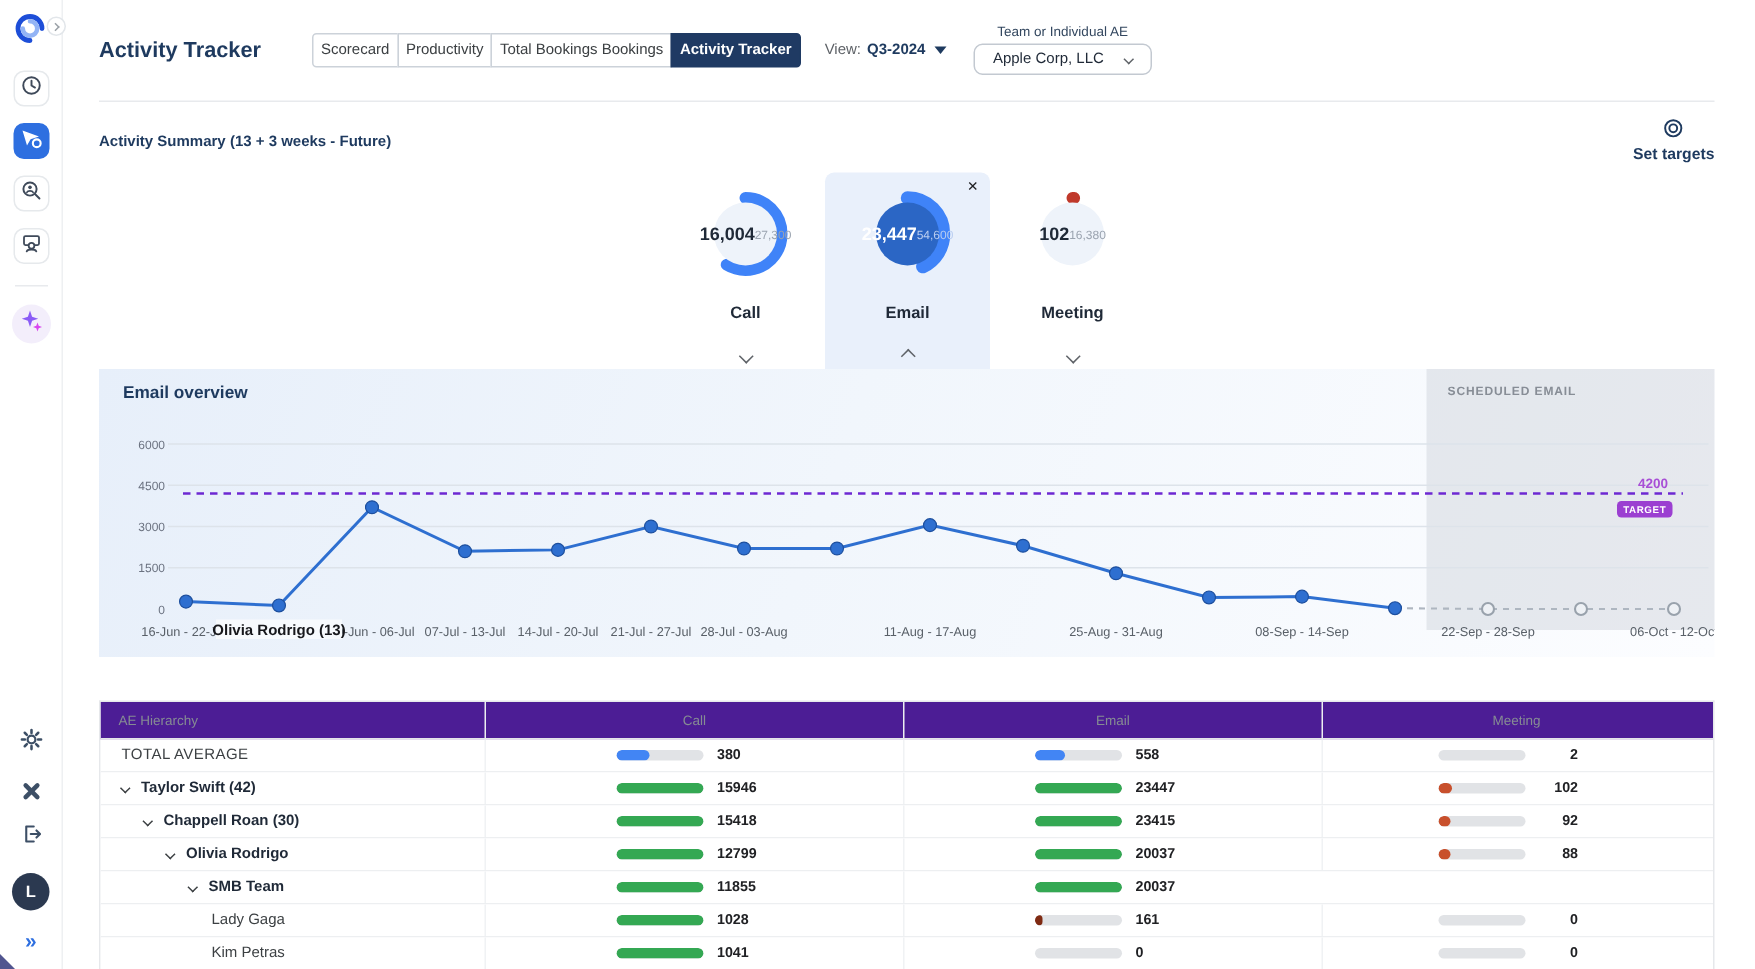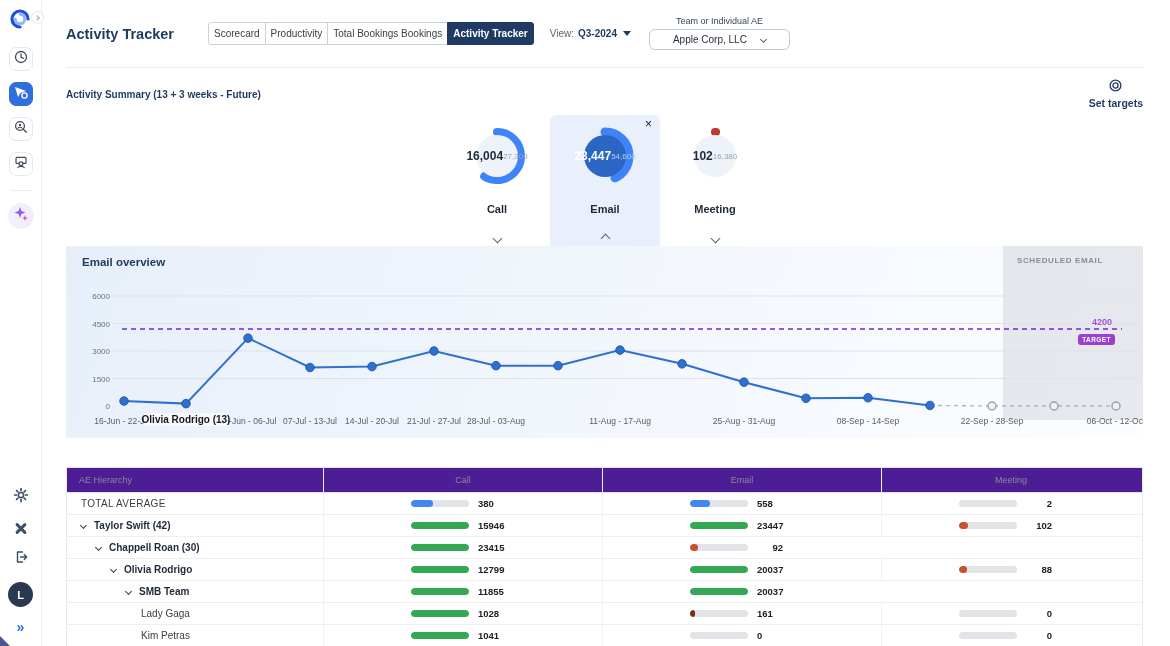--- a/index.html
+++ b/index.html
@@ -49,21 +49,21 @@
   .tab:first-child { border-radius:3px 0 0 3px; margin-left:0; }
   .tab:last-child { border-radius:0 3px 3px 0; }
   .tab.active { background:#1f3a63; border-color:#1f3a63; color:#fff; font-weight:bold; }
   .view-group { display:flex; align-items:center; gap:4px; margin-left:16px; }
   .view-label { font-size:10px; color:#5f6368; }
   .view-value { font-size:10px; font-weight:bold; color:#1e3a5f; }
   .caret-down { width:0; height:0; border-left:4px solid transparent; border-right:4px solid transparent;
                 border-top:5px solid #1e3a5f; margin-left:2px; }
   .ae-group { display:flex; flex-direction:column; align-items:center; margin-left:18px; margin-top:-2px; }
   .ae-label { font-size:9px; color:#33475f; margin-bottom:3px; }
-  .ae-select { border:1px solid #c3c9d1; border-radius:6px; background:#fff; padding:4px 23px;
+  .ae-select { border:1px solid #c3c9d1; border-radius:6px; background:#fff; padding:4px 12px;
                display:flex; align-items:center; gap:14px; font-size:10px; color:#1f2937; cursor:pointer; }
   .ae-select .chev { color:#5f6368; }
 
   .summary-head { position:absolute; left:24px; right:27px; top:80px; height:28px;
                   display:flex; align-items:center; justify-content:space-between; }
   .summary-title { font-size:10px; font-weight:bold; color:#1e3a5f; }
   .set-targets { display:flex; align-items:center; gap:5px; font-size:10.5px; font-weight:bold;
                  color:#1e3a5f; cursor:pointer;flex-direction:column; }
 
   
@@ -80,21 +80,21 @@
   .card.selected .donut-value { color:#fff; }
   .donut-target { font-size:8px; color:#9aa3af; margin-top:1px; }
   .card.selected .donut-target { color:#b9cdf0; }
   .card-label { font-size:11px; font-weight:bold; color:#1f2937; margin-top:22px; }
   .card-chev { margin-top:13px; color:#5f6368; }
 
   
   .chart-panel { position:absolute; left:24px; top:246px; width:1077px; height:192px;
                  background:linear-gradient(110deg,#e7effa 0%,#f1f6fc 45%,#fcfdff 100%); }
   .chart-title { position:absolute; left:16px; top:10px; font-size:11.5px; font-weight:bold; color:#1e3a5f; }
-  .sched-overlay { position:absolute; right:0; top:0; width:140px; height:174px;
+  .sched-overlay { position:absolute; right:0; top:0; width:192px; height:174px;
                    background:rgba(201,206,214,0.42); }
   .sched-label { padding:10px 0 0 14px; font-size:8px; letter-spacing:0.6px; color:#878d96; font-weight:bold; }
   #chart-svg { position:absolute; left:0; top:0; }
   .ytick { font-size:8px; fill:#6b7280; font-family:"Liberation Sans",sans-serif; }
   .xtick { font-size:8.5px; fill:#596068; font-family:"Liberation Sans",sans-serif; }
   .xtip  { font-size:10px; font-weight:bold; fill:#17181c; font-family:"Liberation Sans",sans-serif; }
   .tlabel{ font-size:9px; font-weight:bold; fill:#a84fd6; font-family:"Liberation Sans",sans-serif; }
   .tbadge{ font-size:6.5px; font-weight:bold; fill:#fff; letter-spacing:0.4px; font-family:"Liberation Sans",sans-serif; }
 
   
@@ -412,20 +412,28 @@
           <div class="trow">
             <div class="td name-cell" style="padding-left: 29px;">
               <span class="chev row-chev"></span>
               <span class="row-name bold">Chappell Roan (30)</span>
             </div>
             <div class="td metric-cell">
               <div class="mgrp">
                 <div class="pill">
                   <div class="pill-fill" style="width: 100%; min-width: 5px; background: rgb(52, 168, 83);"></div>
                 </div>
+                <div class="val">15418</div>
+              </div>
+            </div>
+            <div class="td metric-cell">
+              <div class="mgrp">
+                <div class="pill">
+                  <div class="pill-fill" style="width: 100%; min-width: 5px; background: rgb(52, 168, 83);"></div>
+                </div>
                 <div class="val">23415</div>
               </div>
             </div>
             <div class="td metric-cell">
               <div class="mgrp right">
                 <div class="pill">
                   <div class="pill-fill" style="width: 14%; min-width: 5px; background: rgb(200, 80, 44);"></div>
                 </div>
                 <div class="val">92</div>
               </div>

